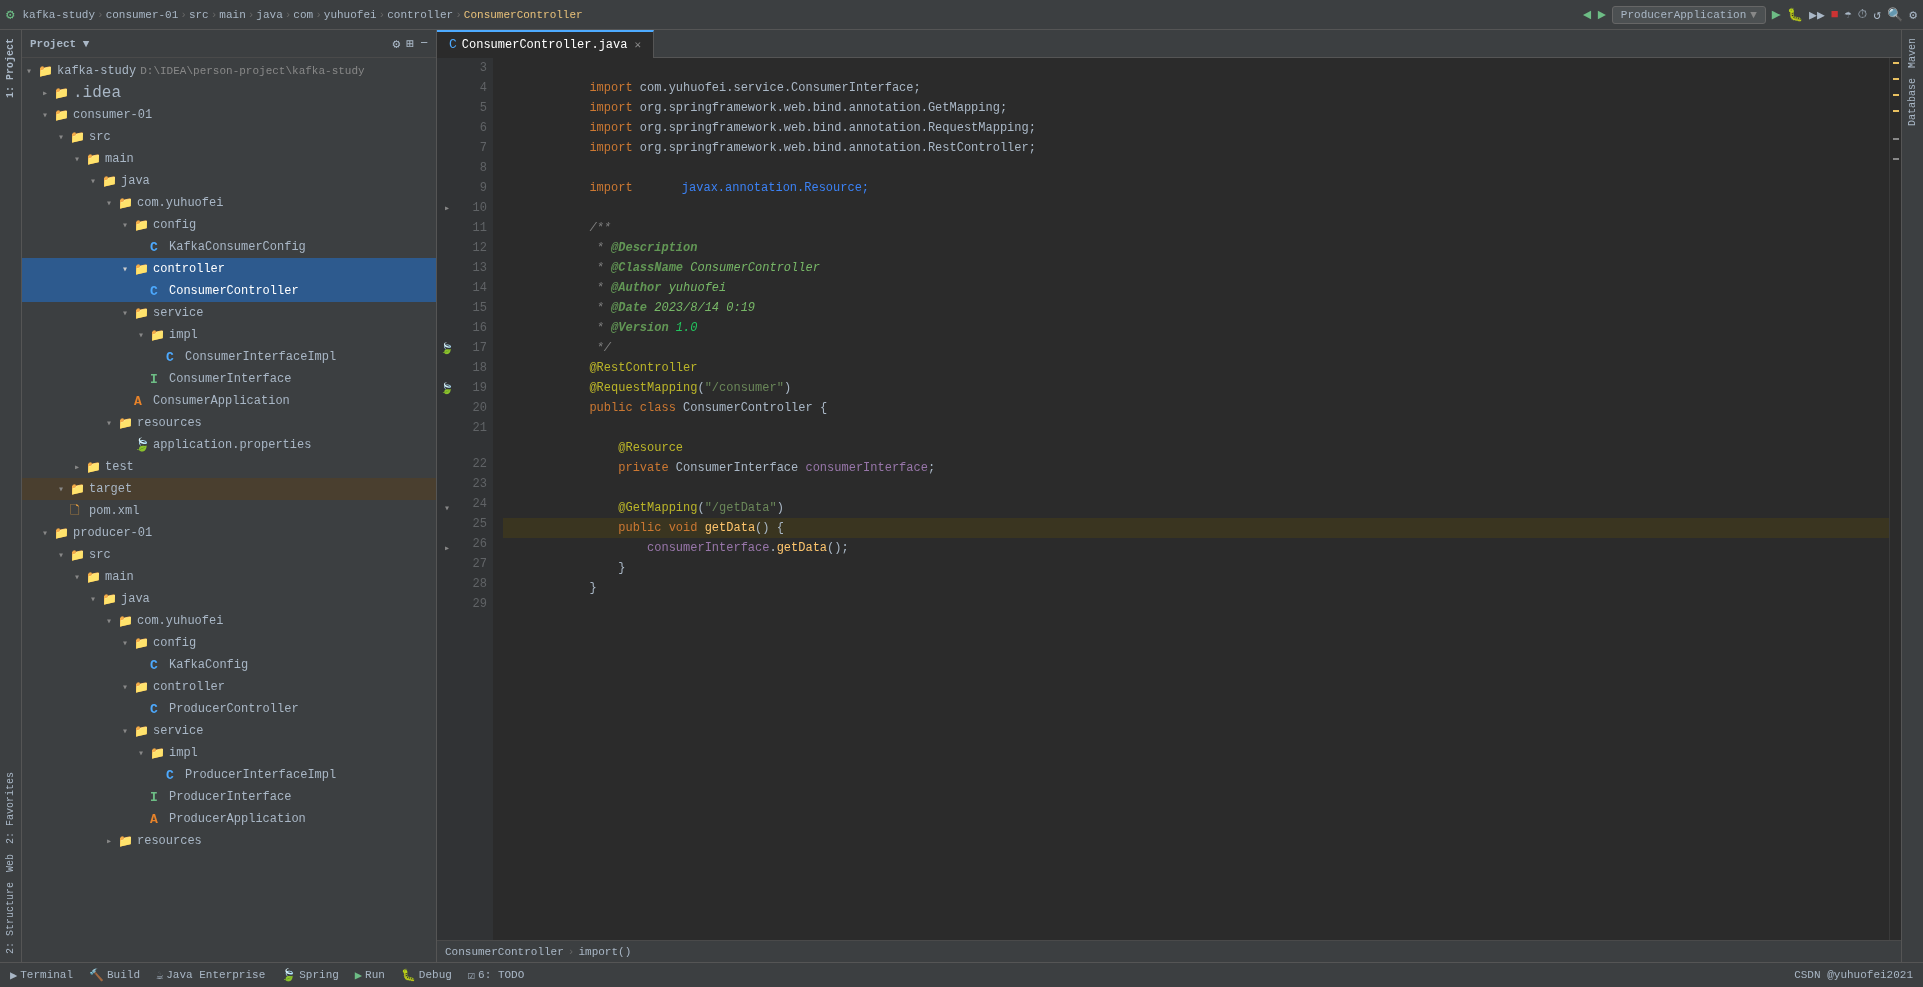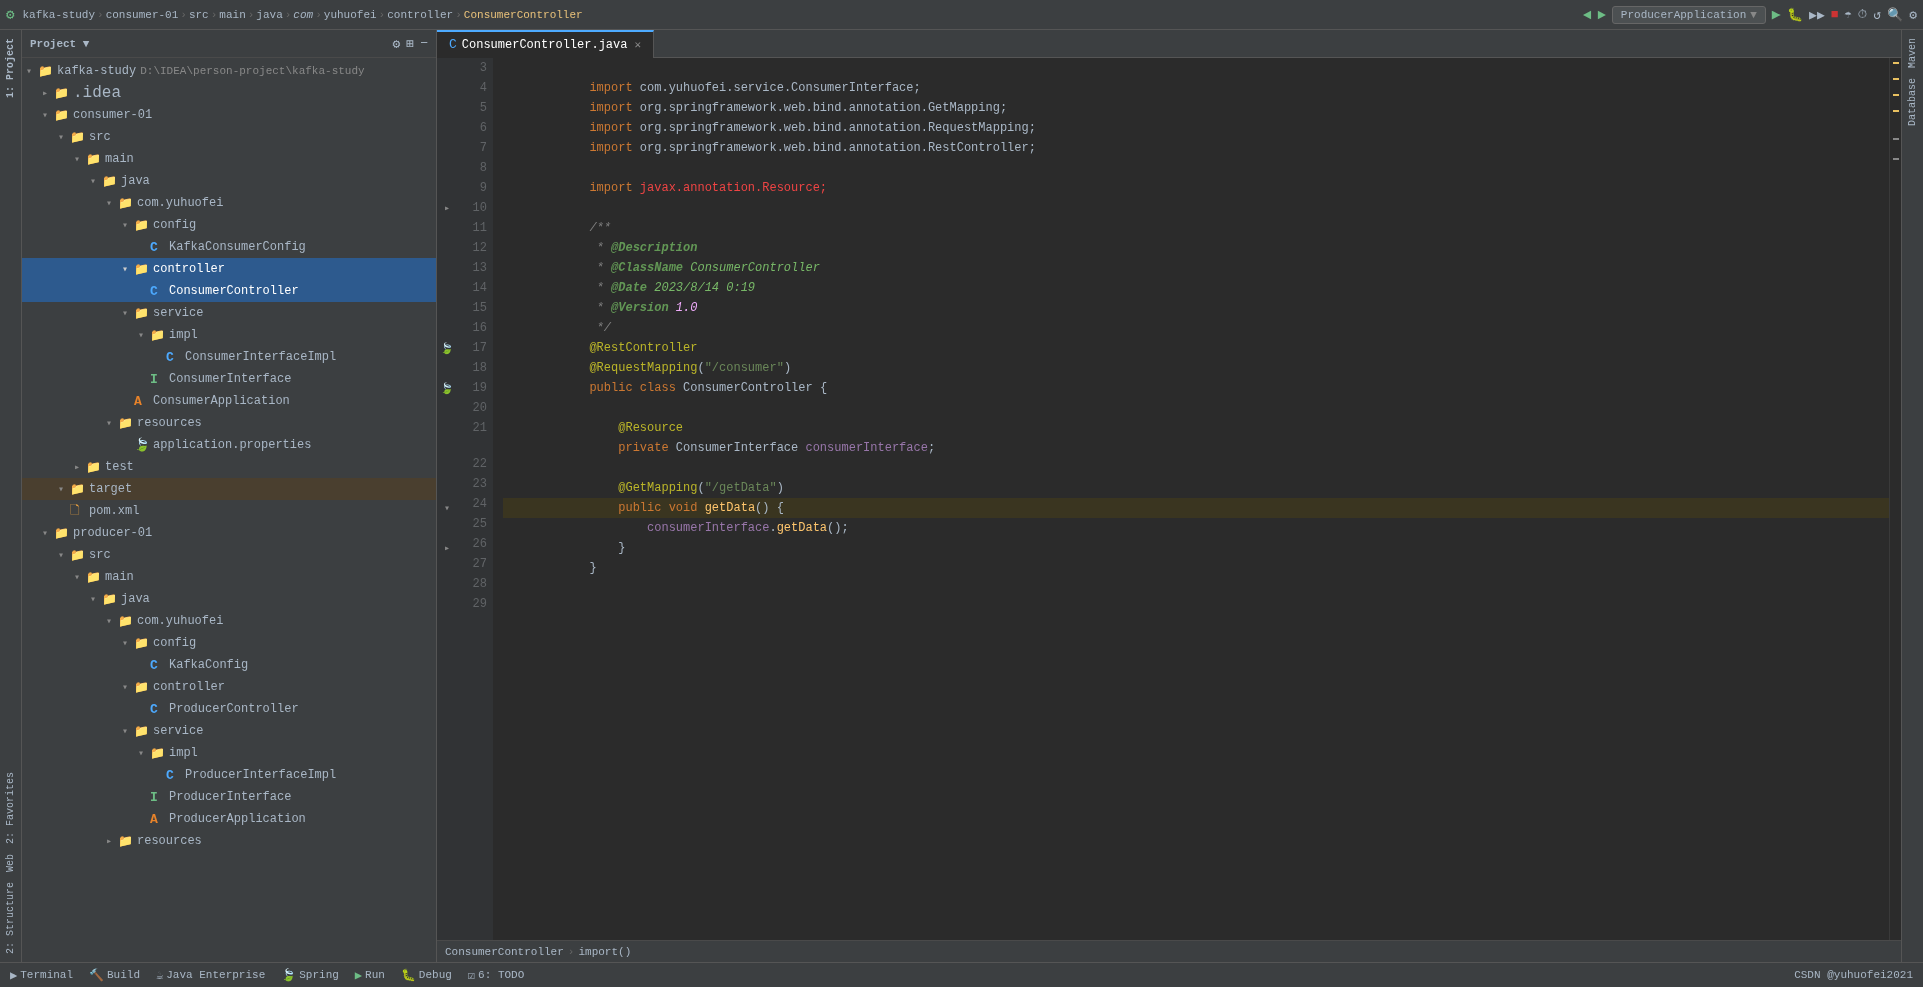--- a/index.html
+++ b/index.html
@@ -42,21 +42,21 @@
       <span style="color:#a9b7c6;cursor:pointer;">kafka-study</span>
       <span style="color:#666;">›</span>
       <span style="color:#a9b7c6;cursor:pointer;">consumer-01</span>
       <span style="color:#666;">›</span>
       <span style="color:#a9b7c6;cursor:pointer;">src</span>
       <span style="color:#666;">›</span>
       <span style="color:#a9b7c6;cursor:pointer;">main</span>
       <span style="color:#666;">›</span>
       <span style="color:#a9b7c6;cursor:pointer;">java</span>
       <span style="color:#666;">›</span>
-      <span style="color:#a9b7c6;cursor:pointer;font-style:italic;">com</span>
+      <span style="color:#a9b7c6;cursor:pointer;">com</span>
       <span style="color:#666;">›</span>
       <span style="color:#a9b7c6;cursor:pointer;">yuhuofei</span>
       <span style="color:#666;">›</span>
       <span style="color:#a9b7c6;cursor:pointer;">controller</span>
       <span style="color:#666;">›</span>
       <span style="color:#e8c17a;cursor:pointer;">ConsumerController</span>
     </div>
     <div style="margin-left:auto;display:flex;align-items:center;gap:6px;">
       <span style="color:#6dbd85;cursor:pointer;font-size:14px;">◄</span>
       <span style="color:#6dbd85;cursor:pointer;font-size:14px;">►</span>
@@ -403,44 +403,47 @@
             <span style="color:#cc7832;">import </span><span style="color:#a9b7c6;">org.springframework.web.bind.annotation.RequestMapping;</span>
           </div>
 
           <div style="height:20px;line-height:20px;white-space:pre;font-size:12px;">
             <span style="color:#cc7832;">import </span><span style="color:#a9b7c6;">org.springframework.web.bind.annotation.RestController;</span>
           </div>
 
           <div style="height:20px;line-height:20px;white-space:pre;font-size:12px;"></div>
 
           <div style="height:20px;line-height:20px;white-space:pre;font-size:12px;">
-            <span style="color:#cc7832;">import </span><span style="color:#ef4444;">javax.annotation.Resource;</span>
+            <span style="color:#cc7832;">import </span><span style="color:#3b82f6;margin-left:42px;">javax.annotation.Resource;</span>
           </div>
 
           <div style="height:20px;line-height:20px;white-space:pre;font-size:12px;"></div>
 
           <div style="height:20px;line-height:20px;white-space:pre;font-size:12px;">
             <span style="color:#808080;font-style:italic;">/**</span>
           </div>
 
           <div style="height:20px;line-height:20px;white-space:pre;font-size:12px;">
             <span style="color:#808080;font-style:italic;"> * </span><span style="color:#629755;font-style:italic;font-weight:bold;">@Description</span>
           </div>
 
           <div style="height:20px;line-height:20px;white-space:pre;font-size:12px;">
             <span style="color:#808080;font-style:italic;"> * </span><span style="color:#629755;font-style:italic;font-weight:bold;">@ClassName</span><span style="color:#77b767;font-style:italic;"> ConsumerController</span>
           </div>
 
+          <div style="height:20px;line-height:20px;white-space:pre;font-size:12px;">
+            <span style="color:#808080;font-style:italic;"> * </span><span style="color:#629755;font-style:italic;font-weight:bold;">@Author</span><span style="color:#77b767;font-style:italic;"> yuhuofei</span>
+          </div>
 
           <div style="height:20px;line-height:20px;white-space:pre;font-size:12px;">
             <span style="color:#808080;font-style:italic;"> * </span><span style="color:#629755;font-style:italic;font-weight:bold;">@Date</span><span style="color:#77b767;font-style:italic;"> 2023/8/14 0:19</span>
           </div>
 
           <div style="height:20px;line-height:20px;white-space:pre;font-size:12px;">
-            <span style="color:#808080;font-style:italic;"> * </span><span style="color:#629755;font-style:italic;font-weight:bold;">@Version</span><span style="color:#f0abfc;font-style:italic;"> 1.0</span>
+            <span style="color:#808080;font-style:italic;"> * </span><span style="color:#629755;font-style:italic;font-weight:bold;">@Version</span><span style="color:#22c55e;font-style:italic;"> 1.0</span>
           </div>
 
           <div style="height:20px;line-height:20px;white-space:pre;font-size:12px;">
             <span style="color:#808080;font-style:italic;"> */</span>
           </div>
 
           <div style="height:20px;line-height:20px;white-space:pre;font-size:12px;">
             <span style="color:#bbb529;">@RestController</span>
           </div>
 

